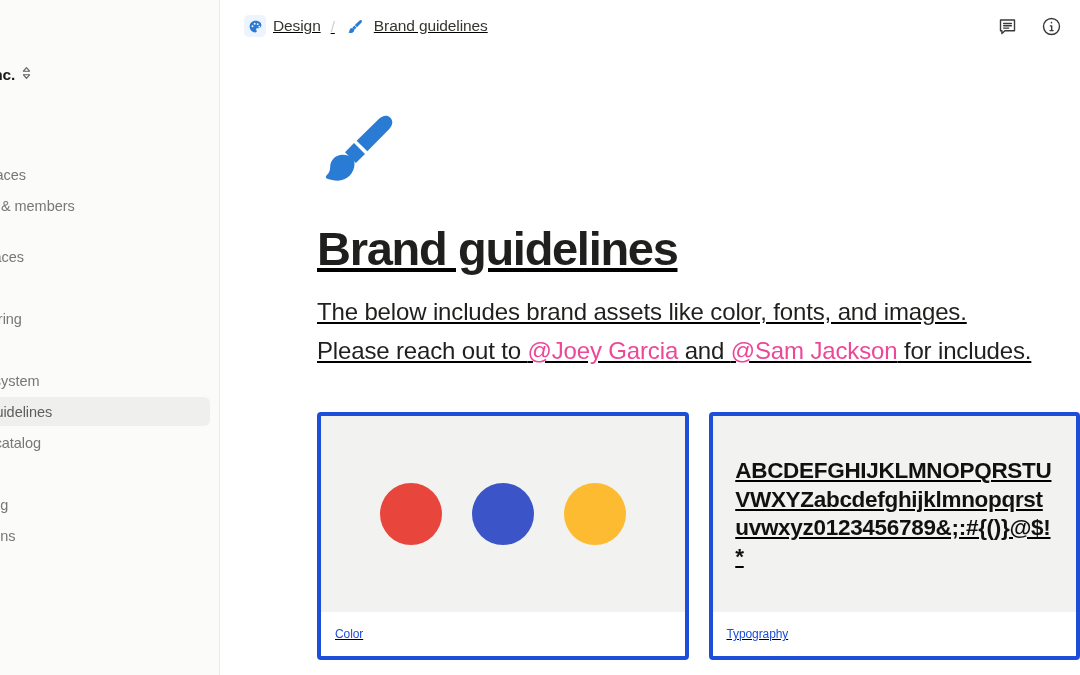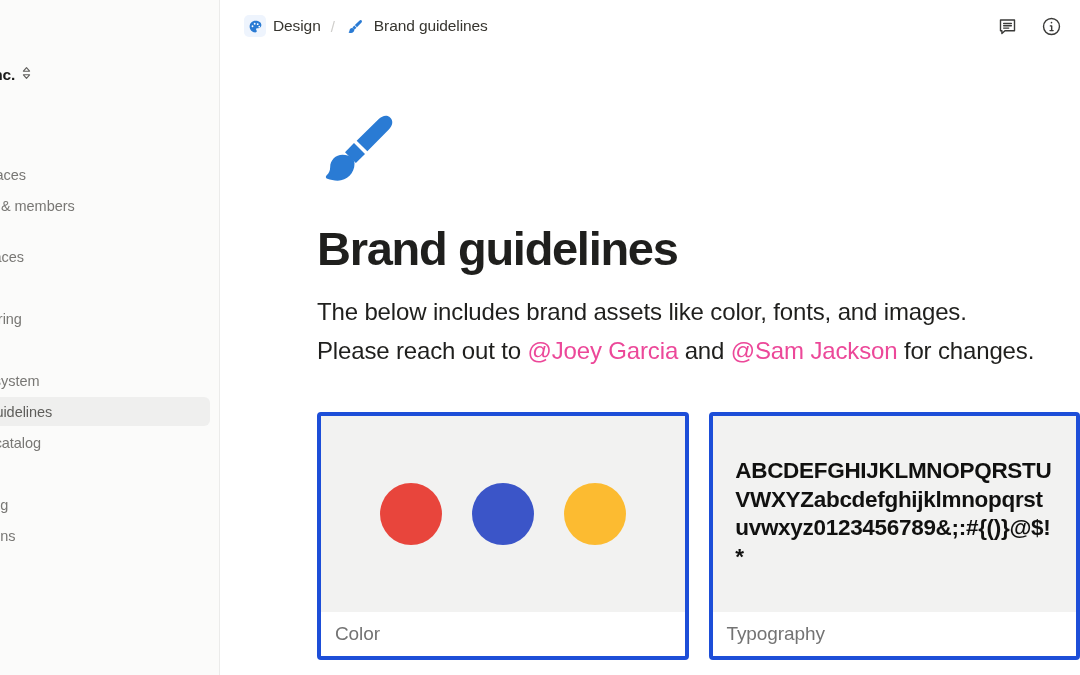--- a/index.html
+++ b/index.html
@@ -52,21 +52,21 @@
     cursor: pointer;
     white-space: nowrap;
   }
   .nav-item .label {
     font-size: 14.5px; color: #787774; letter-spacing: -0.05px;
   }
   .nav-item.active { background: #efefee; }
   .nav-item.active .label { color: #5f5e5b; }
 
   
-  .main { flex: 1 1 auto; position: relative; background: #ffffff; height: 675px; overflow: hidden; }
+  .main { flex: 1 1 auto; position: relative; background: #ffffff; height: 675px; overflow: hidden; text-decoration: underline; }
 
   .topbar {
     height: 52px;
     display: flex; align-items: center;
     padding: 0 16px 0 18px;
   }
   .breadcrumb { display: flex; align-items: center; gap: 0px; }
   .crumb {
     display: flex; align-items: center; gap: 7px;
     padding: 3px 6px; border-radius: 5px; cursor: pointer;
@@ -120,21 +120,21 @@
   .type-specimen {
     font-size: 22.5px; font-weight: 700; color: #111110;
     line-height: 1.27; letter-spacing: -0.3px;
     width: 318px; word-break: break-all;
     font-family: "Liberation Sans", sans-serif;
   }
   .card-footer {
     height: 44px; background: #ffffff;
     display: flex; align-items: center;
     padding: 0 14px;
-    font-size: 19px; color: #737373; font-weight: 400;
+    font-size: 12px; color: #1d4ed8; font-weight: 400;
     letter-spacing: -0.1px;
   }
 </style>
 </head>
 <body>
 
 <div id="app">
 
   <aside class="sidebar">
     <div class="sidebar-inner">
@@ -259,21 +259,21 @@
           <path d="M21.1 2.9c-1.0-1.0-2.35-.65-3.55.45l-6.55 6.45 3.2 3.2 6.45-6.55c1.1-1.2 1.45-2.55.45-3.55z" fill="#2A7BD4"></path>
           <path d="M10.2 10.5 13.5 13.8 10.75 16.5 7.5 13.25z" fill="#2A7BD4"></path>
           <path d="M6.75 14.05c-2.05 0-3.7 1.65-3.7 3.7 0 1.05-.4 1.8-1.05 2.4-.4.35-.3.95.2 1.1.95.35 2.0.55 3.1.55 2.8 0 5.05-2.25 5.05-5.05 0-1.5-1.2-2.7-3.6-2.7z" fill="#2A7BD4"></path>
         </svg>
       </div>
 
       <h1 class="page-title">Brand guidelines</h1>
 
       <div class="page-desc">
         <div>The below includes brand assets like color, fonts, and images.</div>
-        <div><span>Please reach out to </span><span class="mention">@Joey Garcia</span><span> and </span><span class="mention">@Sam Jackson</span><span> for changes.</span></div>
+        <div><span>Please reach out to </span><span class="mention">@Joey Garcia</span><span> and </span><span class="mention">@Sam Jackson</span><span> for includes.</span></div>
       </div>
 
       <div class="cards">
 
         <div class="card">
           <div class="card-preview">
             <div class="swatches">
               <div class="swatch" id="sw0" style="background: rgb(232, 69, 60);"></div>
               <div class="swatch" id="sw1" style="background: rgb(59, 85, 200);"></div>
               <div class="swatch" id="sw2" style="background: rgb(252, 187, 49);"></div>

